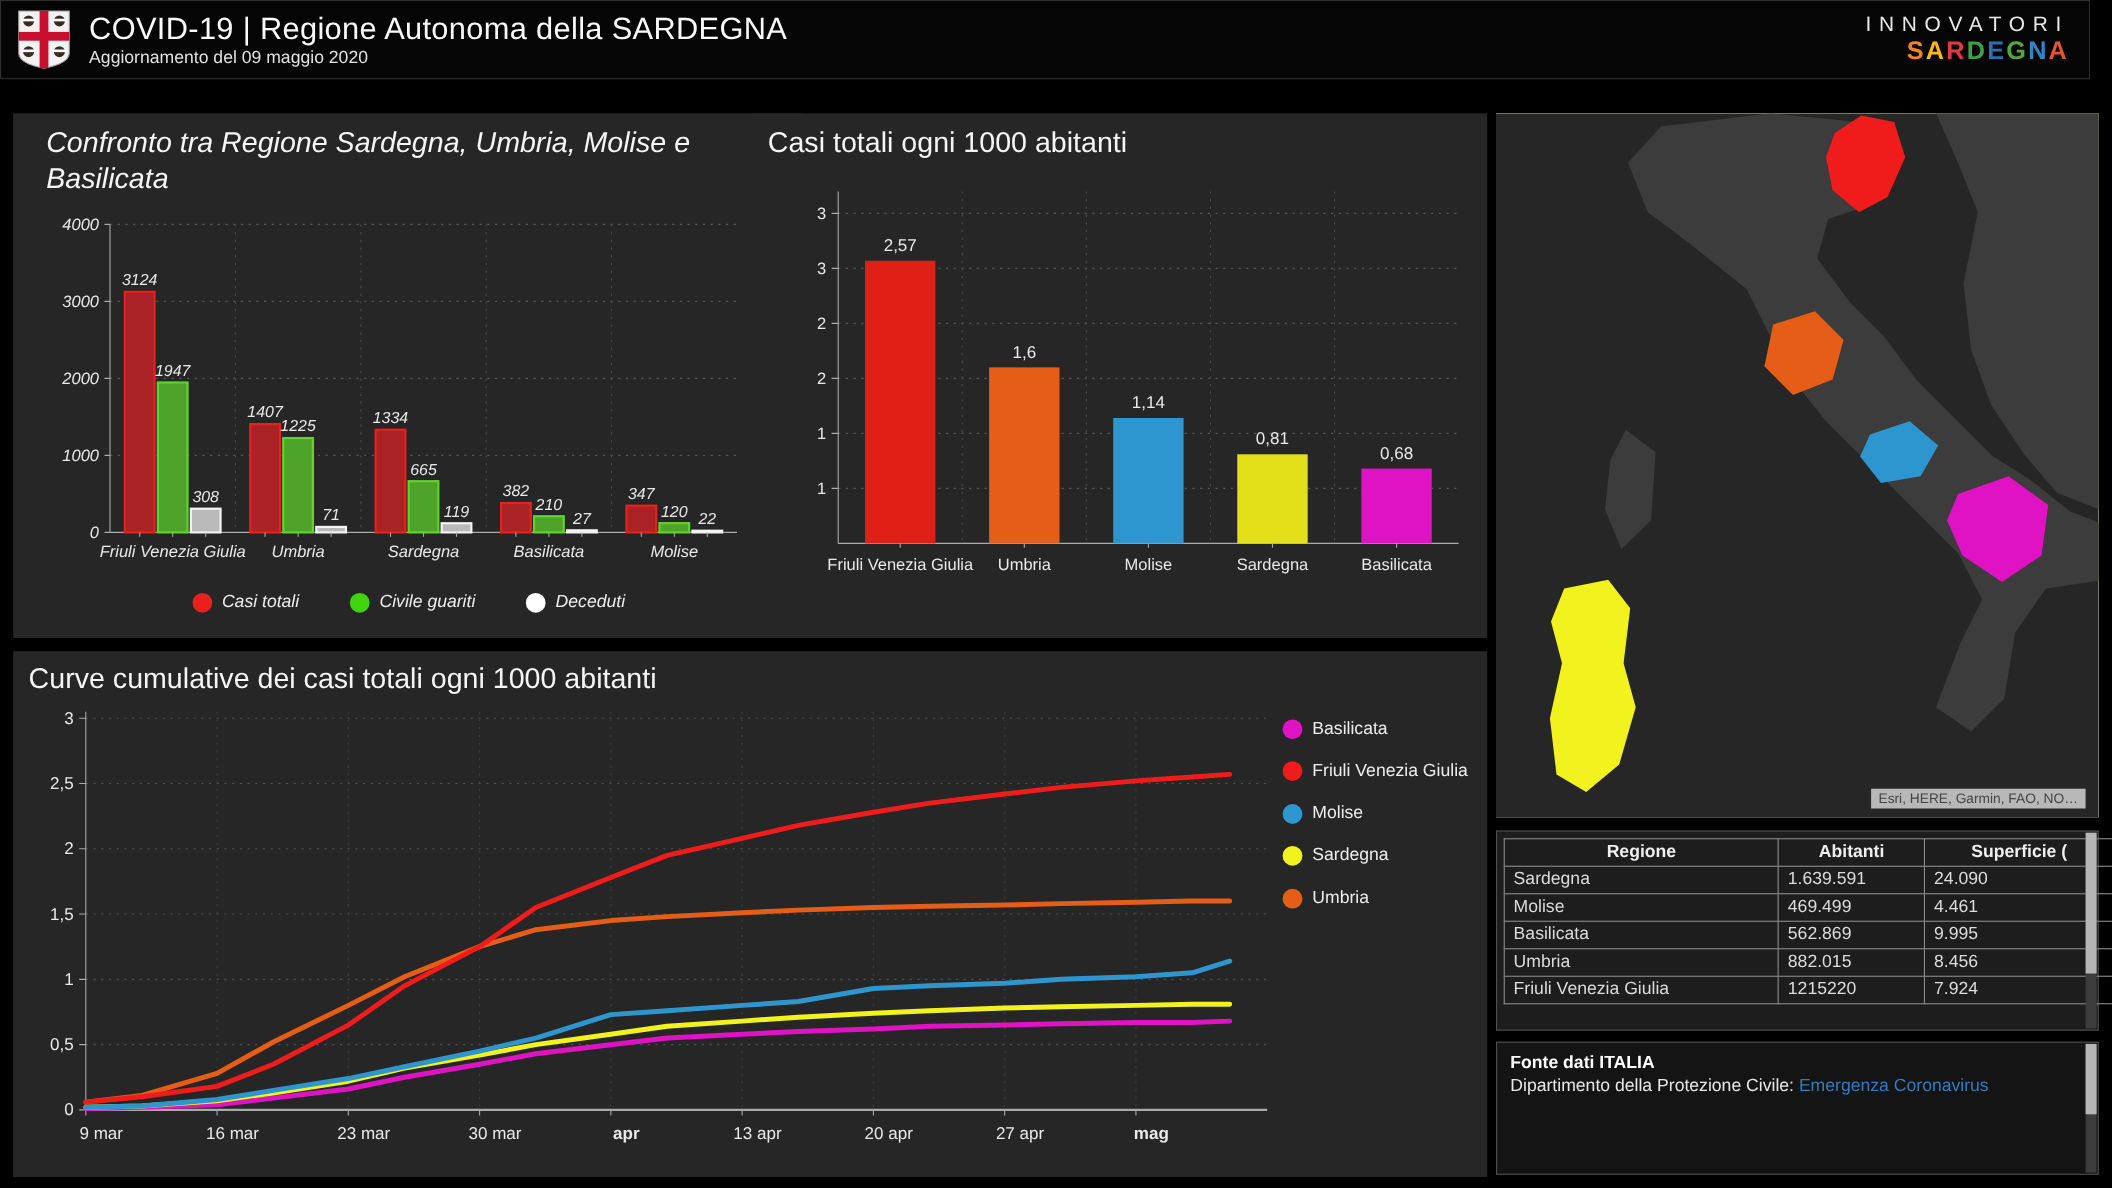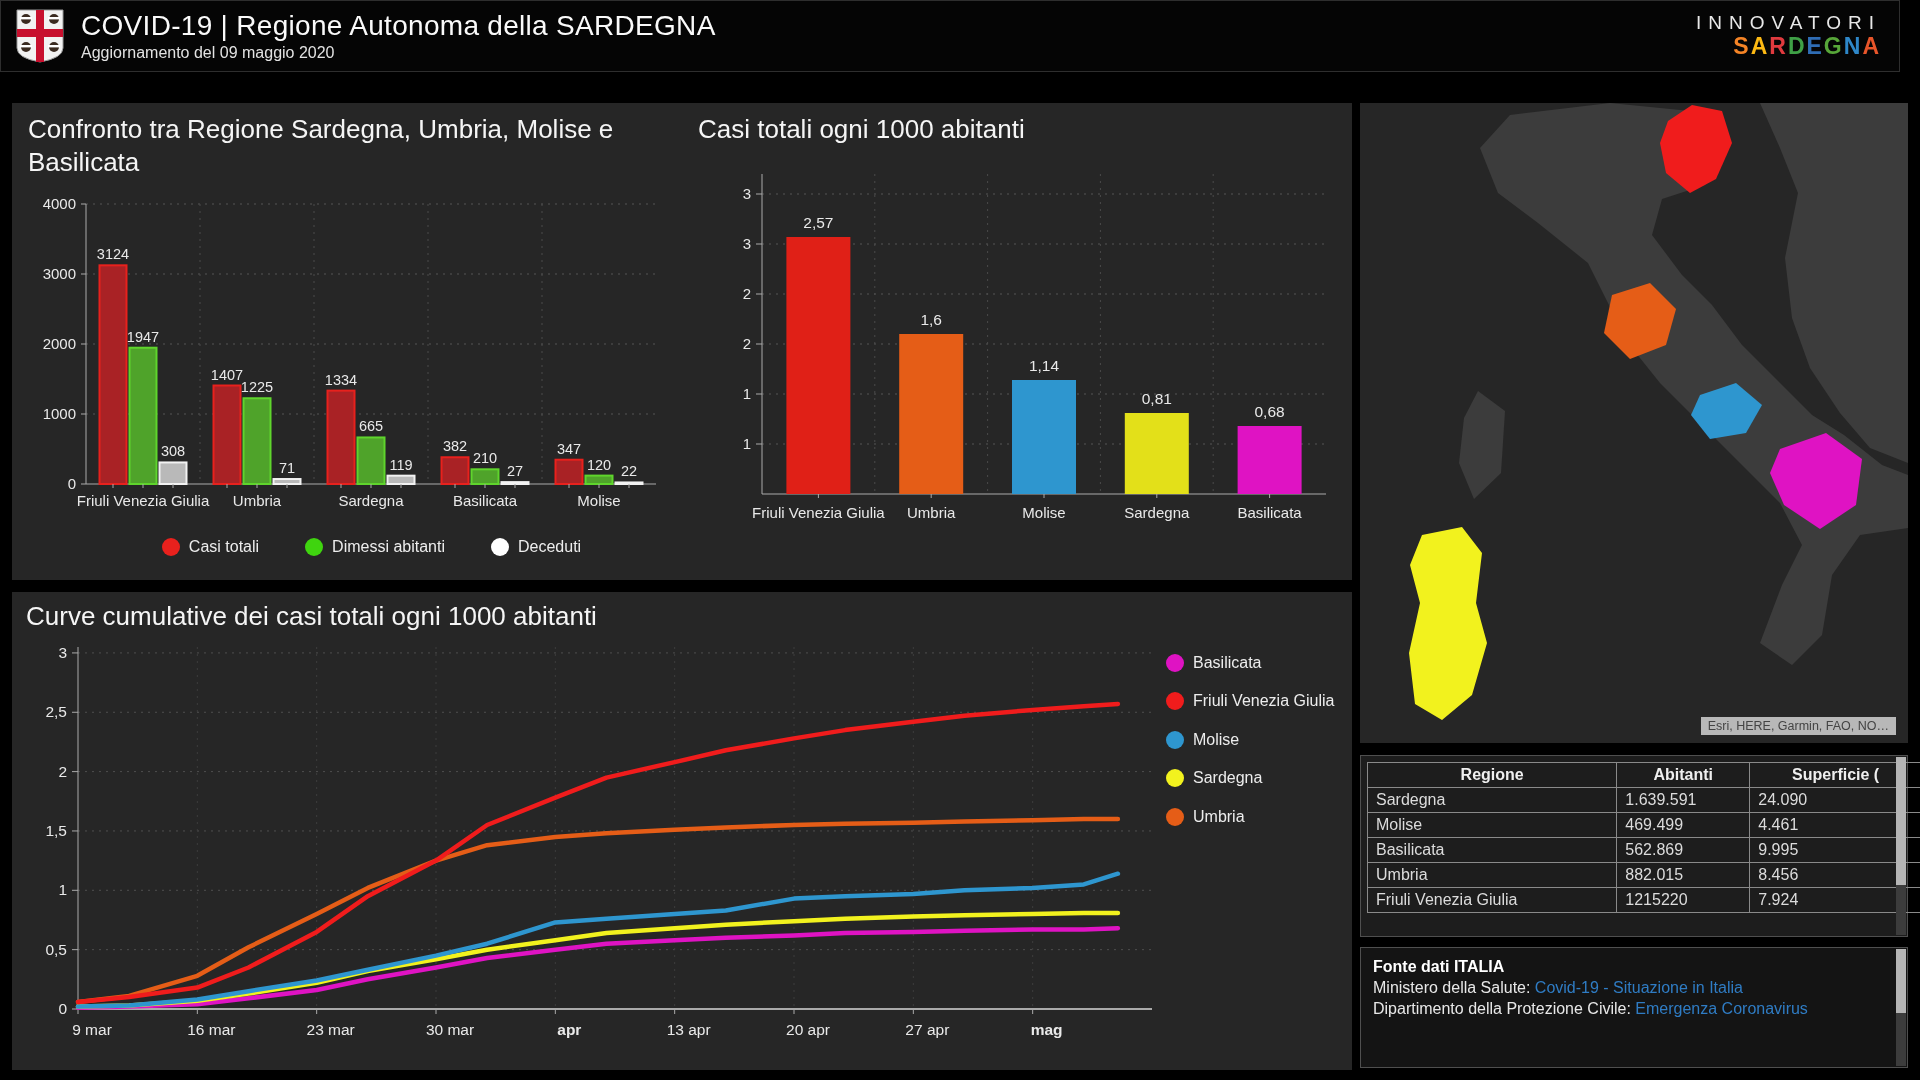--- a/index.html
+++ b/index.html
@@ -10,21 +10,21 @@
   #header { left:10px; top:8px; width:1900px; height:72px; background:#050505;
             border:1px solid #2e2e2e; display:flex; align-items:center; }
   #logo { width:50px; height:56px; margin-left:14px; }
   #header-text { margin-left:16px; flex:1; }
   #header-title { font-size:28px; letter-spacing:.3px; color:#fafafa; }
   #header-sub { font-size:16px; color:#e2e2e2; margin-top:2px; }
   #brand { text-align:right; margin-right:18px; line-height:1.1; }
   #brand-top { font-size:19px; letter-spacing:7px; color:#e8e8e8; }
   #brand-bottom { font-size:23px; font-weight:bold; letter-spacing:2px; }
   
-  #panel-confronto { left:12px; top:103px; width:719px; height:477px; padding:10px 16px; }
+  #panel-confronto { left:12px; top:103px; width:719px; height:477px; padding:10px 30px;font-style:italic; }
   #panel-per1000   { left:684px; top:103px; width:668px; height:477px; padding:10px 14px; }
   #panel-map       { left:1360px; top:103px; width:548px; height:640px; background:#fef9c3; overflow:hidden; }
   #panel-curve     { left:12px; top:592px; width:1340px; height:478px; padding:8px 14px; }
   #panel-table     { left:1360px; top:755px; width:548px; height:182px; background:#1d1d1d; border:1px solid #4f4f4f; }
   #panel-fonte     { left:1360px; top:947px; width:548px; height:121px; background:#141414; border:1px solid #4f4f4f; padding:10px 12px; }
   .panel-title { font-size:26px; font-weight:400; color:#f5f5f5; line-height:1.25; }
   
   .legend-row { display:flex; justify-content:center; gap:46px; margin-top:4px;align-items:flex-end; }
   .legend-item { display:flex; align-items:center; gap:9px; font-size:16px; color:#ededed; }
   .dot { width:18px; height:18px; border-radius:50%; flex:0 0 auto; }
@@ -150,21 +150,21 @@
         <line x1="601" y1="306" x2="601" y2="310" stroke="#aaa"></line>
         <text x="571" y="328" text-anchor="middle" font-size="15" fill="#e9e9e9" font-weight="normal">Molise</text>
       </svg></div>
   <div class="legend-row" id="confronto-legend">
       <div class="legend-item">
         <span class="dot" style="background:#e8211d"></span>
         <span>Casi totali</span>
       </div>
       <div class="legend-item">
         <span class="dot" style="background:#3fd40f"></span>
-        <span>Dimessi abitanti</span>
+        <span>Civile guariti</span>
       </div>
       <div class="legend-item">
         <span class="dot" style="background:#ffffff"></span>
         <span>Deceduti</span>
       </div>
     </div>
 </div>
 
 <div class="panel" id="panel-per1000">
   <div class="panel-title">Casi totali ogni 1000 abitanti</div>
@@ -358,21 +358,18 @@
       </tbody>
   </table>
   <div class="vscroll">
       <div class="thumb"></div>
     </div>
 </div>
 
 <div class="panel" id="panel-fonte">
   <div id="fonte-title">Fonte dati ITALIA</div>
   <div class="fonte-line">
-    <span>Ministero della Salute: </span><a href="#">Covid-19 - Situazione in Italia</a>
-  </div>
-  <div class="fonte-line">
     <span>Dipartimento della Protezione Civile: </span><a href="#">Emergenza Coronavirus</a>
   </div>
   <div class="vscroll">
       <div class="thumb" style="height:55%"></div>
     </div>
 </div>
 
 </body></html>

